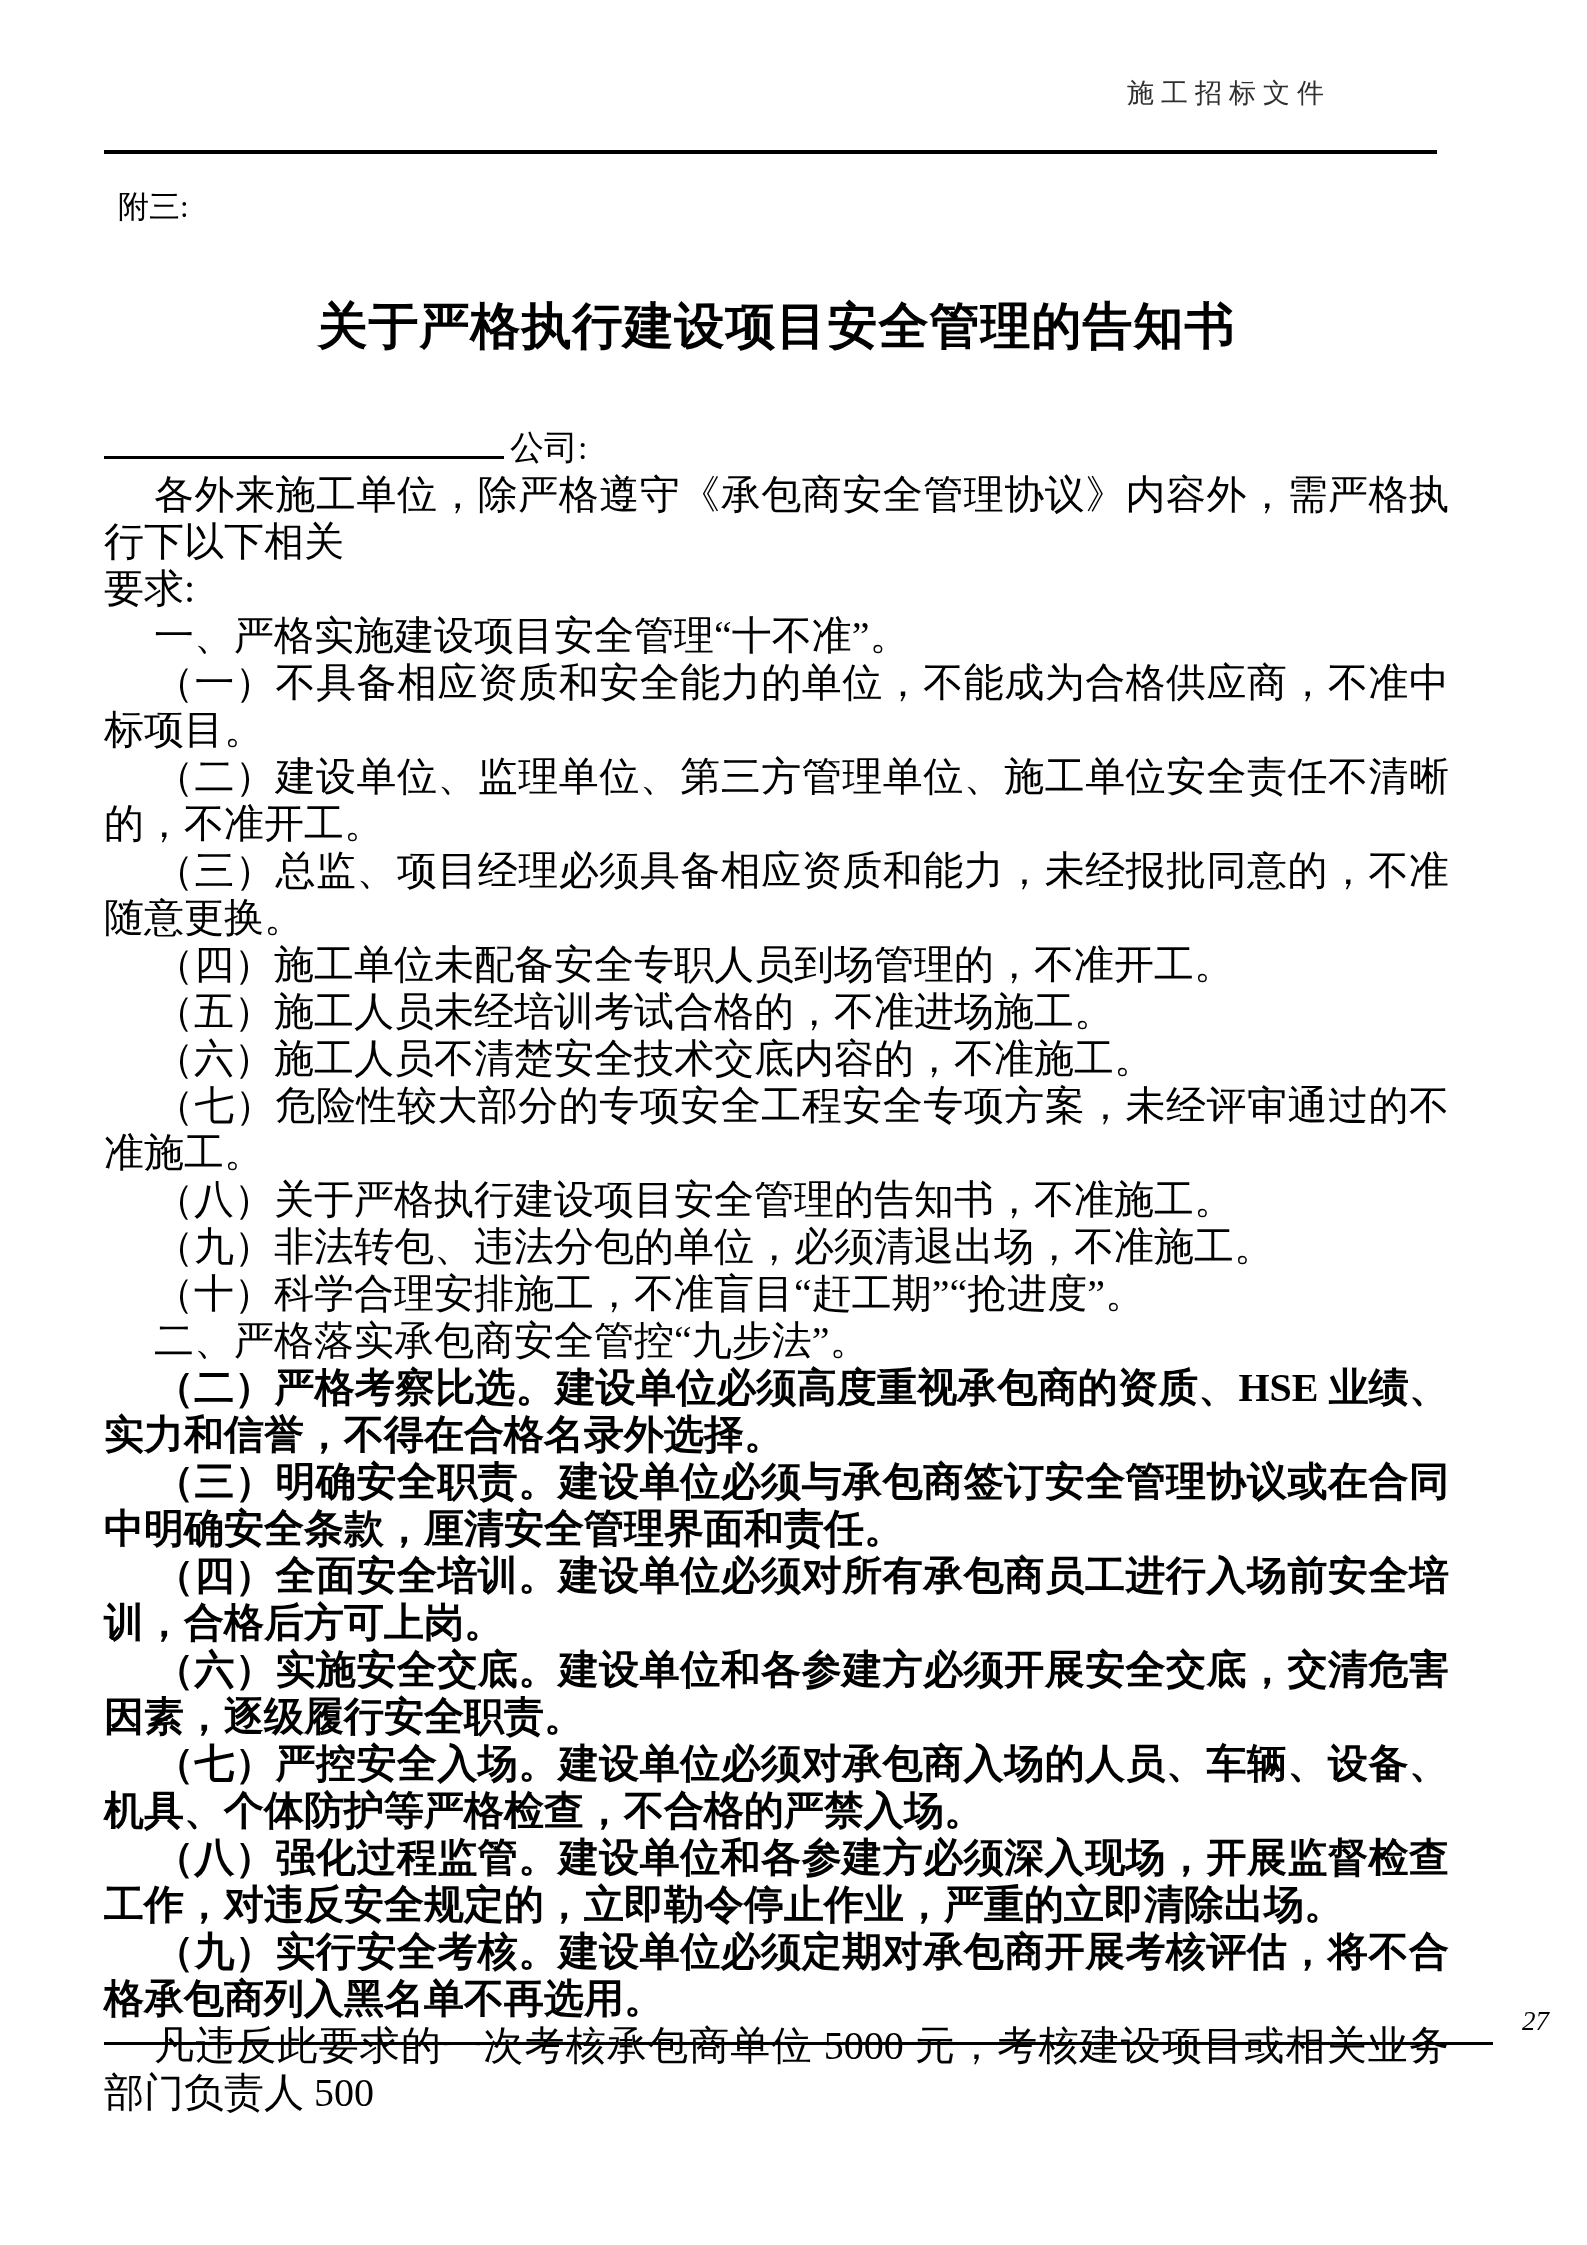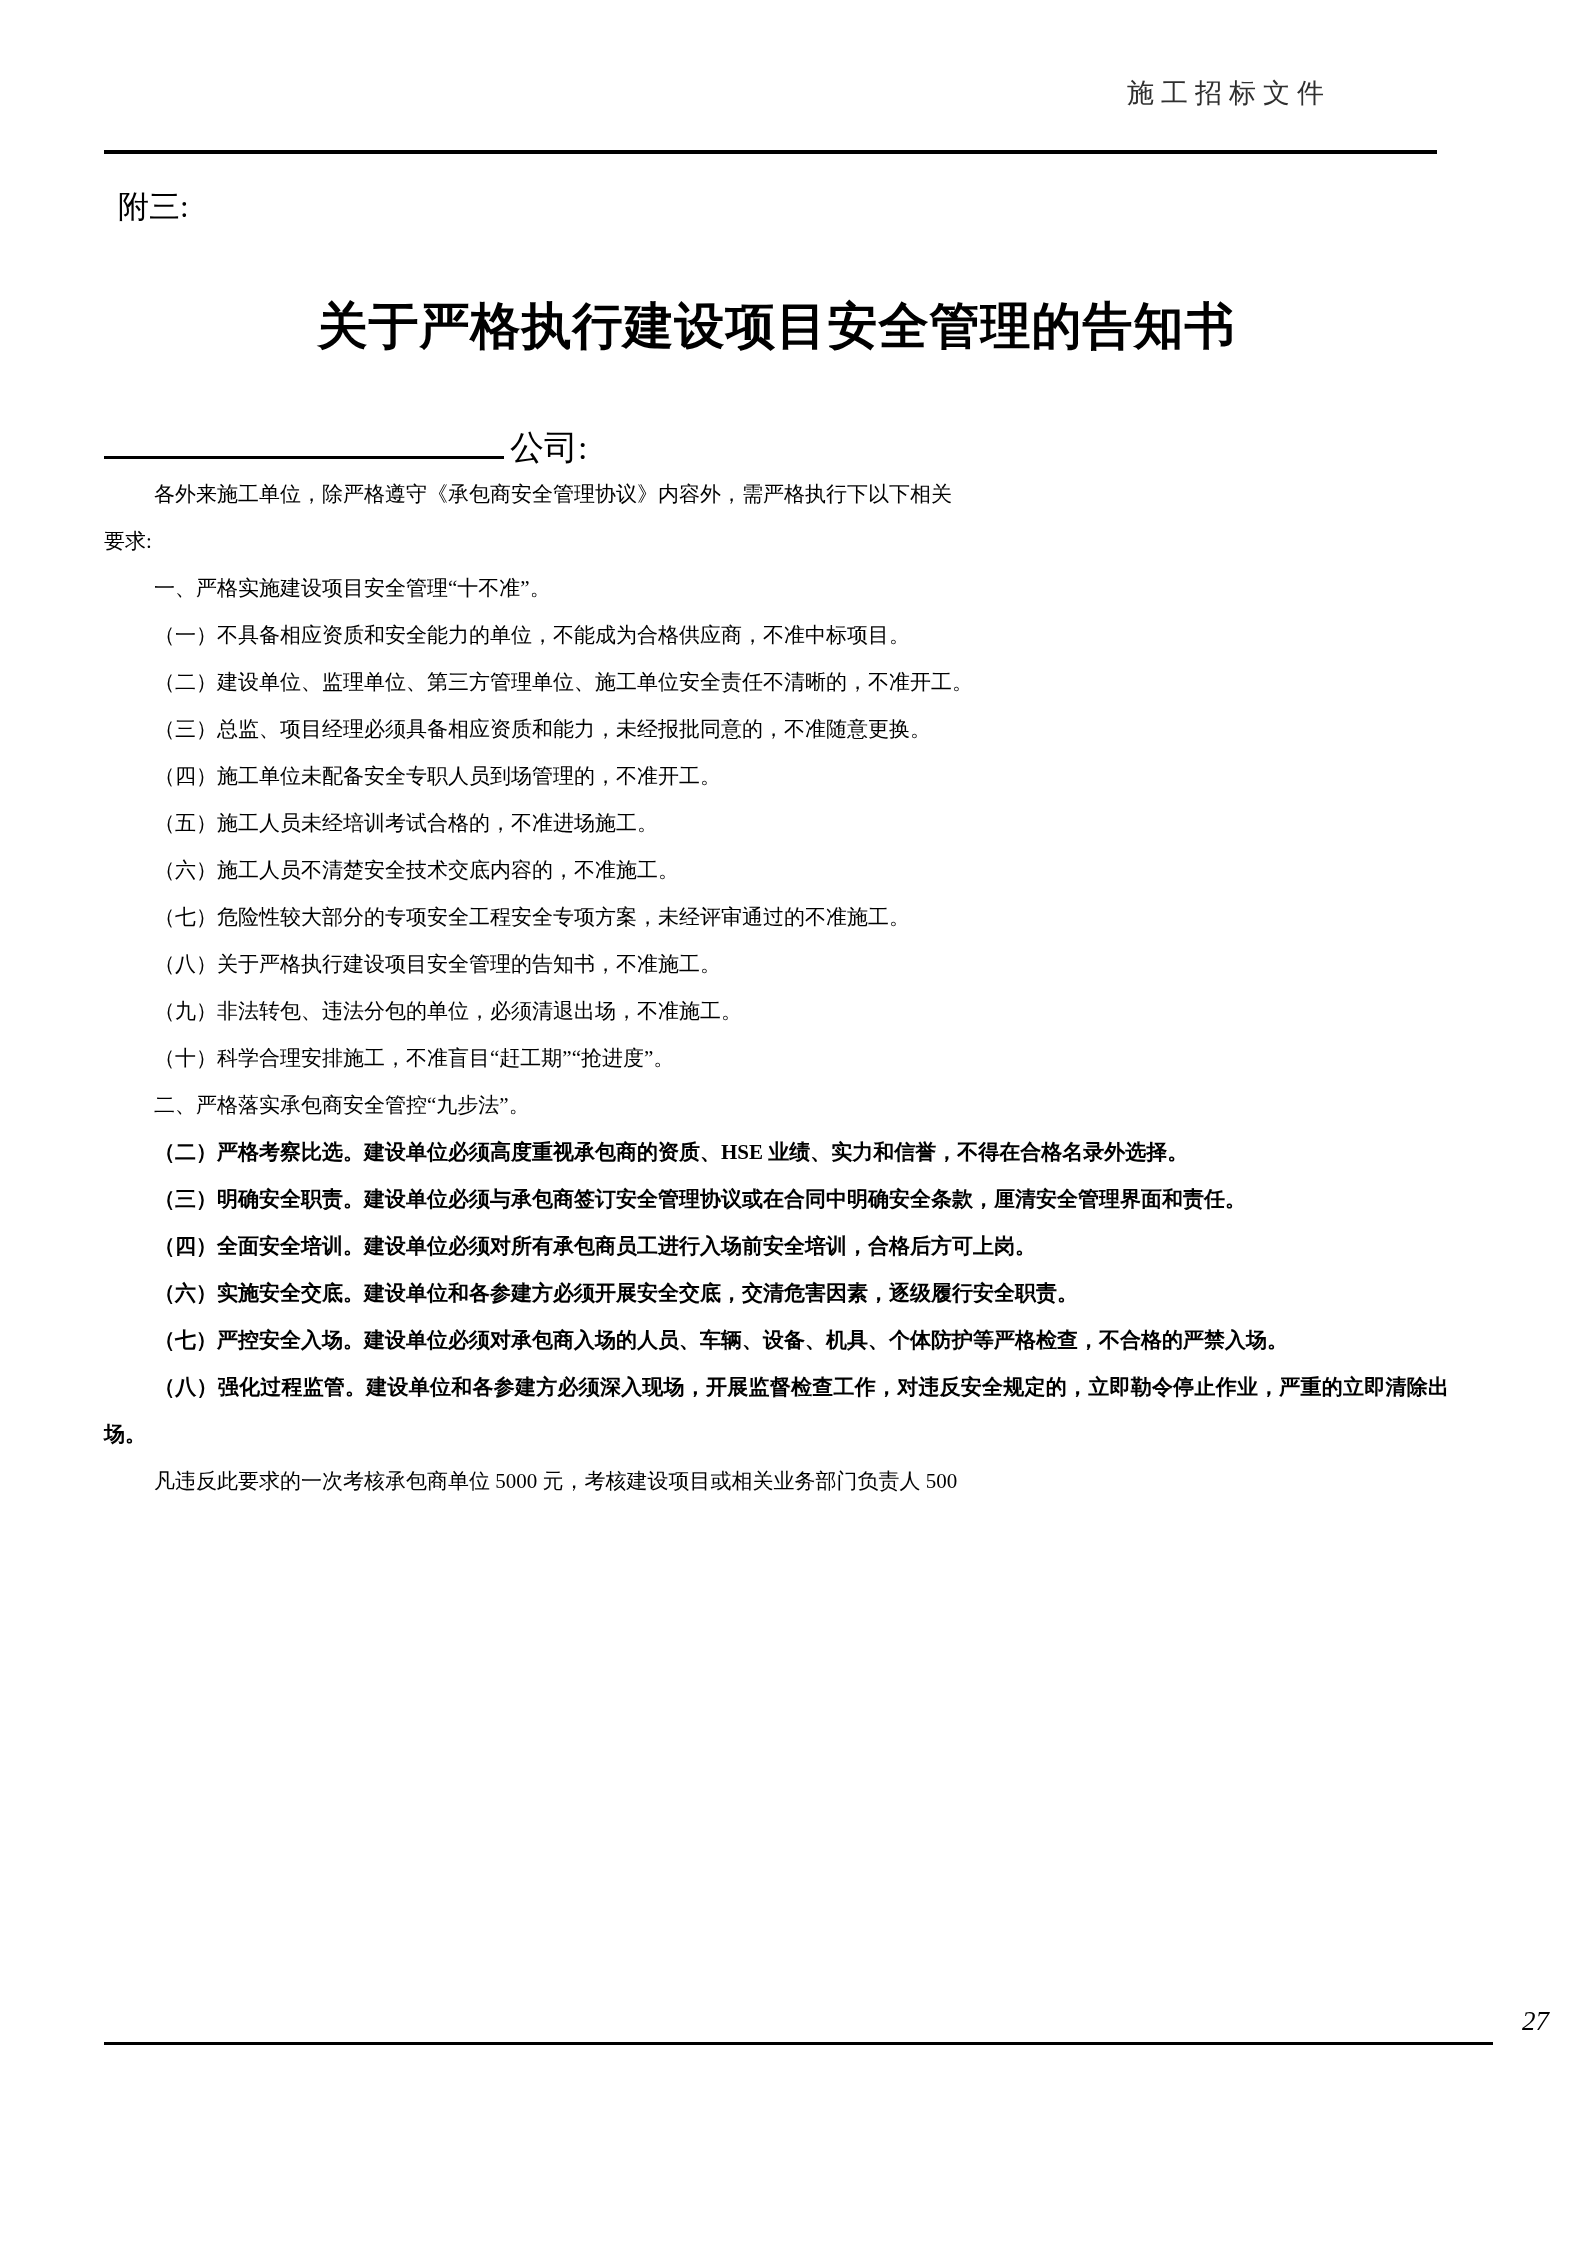--- a/index.html
+++ b/index.html
@@ -50,21 +50,21 @@
   .company-blank {
     display:inline-block;
     width:400px;
     height:36px;
     border-bottom:3px solid #000;
     vertical-align:baseline;
   }
   .company-label { margin-left:6px; }
   p.body-line {
     margin:0;
-    font-size:21px;
+    font-size:40px;
     line-height:47px;
     text-align:justify;
   }
   p.indent { text-indent:50px; }
   .intro { margin-top:10px; }
   .bold { font-weight:bold; }
   .closing { margin-top:16px; }
   .page-number {
     position:absolute;
     top:2005px;
@@ -120,20 +120,21 @@
     <p class="body-line indent">（十）科学合理安排施工，不准盲目“赶工期”“抢进度”。</p>
 
     <p class="body-line indent">二、严格落实承包商安全管控“九步法”。</p>
 
     <p class="body-line indent bold">（二）严格考察比选。建设单位必须高度重视承包商的资质、HSE 业绩、实力和信誉，不得在合格名录外选择。</p>
     <p class="body-line indent bold">（三）明确安全职责。建设单位必须与承包商签订安全管理协议或在合同中明确安全条款，厘清安全管理界面和责任。</p>
     <p class="body-line indent bold">（四）全面安全培训。建设单位必须对所有承包商员工进行入场前安全培训，合格后方可上岗。</p>
     <p class="body-line indent bold">（六）实施安全交底。建设单位和各参建方必须开展安全交底，交清危害因素，逐级履行安全职责。</p>
     <p class="body-line indent bold">（七）严控安全入场。建设单位必须对承包商入场的人员、车辆、设备、机具、个体防护等严格检查，不合格的严禁入场。</p>
     <p class="body-line indent bold">（八）强化过程监管。建设单位和各参建方必须深入现场，开展监督检查工作，对违反安全规定的，立即勒令停止作业，严重的立即清除出场。</p>
+    <p class="body-line indent bold">（九）实行安全考核。建设单位必须定期对承包商开展考核评估，将不合格承包商列入黑名单不再选用。</p>
 
     <p class="body-line indent closing">凡违反此要求的一次考核承包商单位 5000 元，考核建设项目或相关业务部门负责人 500</p>
 
   </div>
 
   <div class="page-number">27</div>
   <div class="footer-rule"></div>
 </div>
 
 </body></html>

